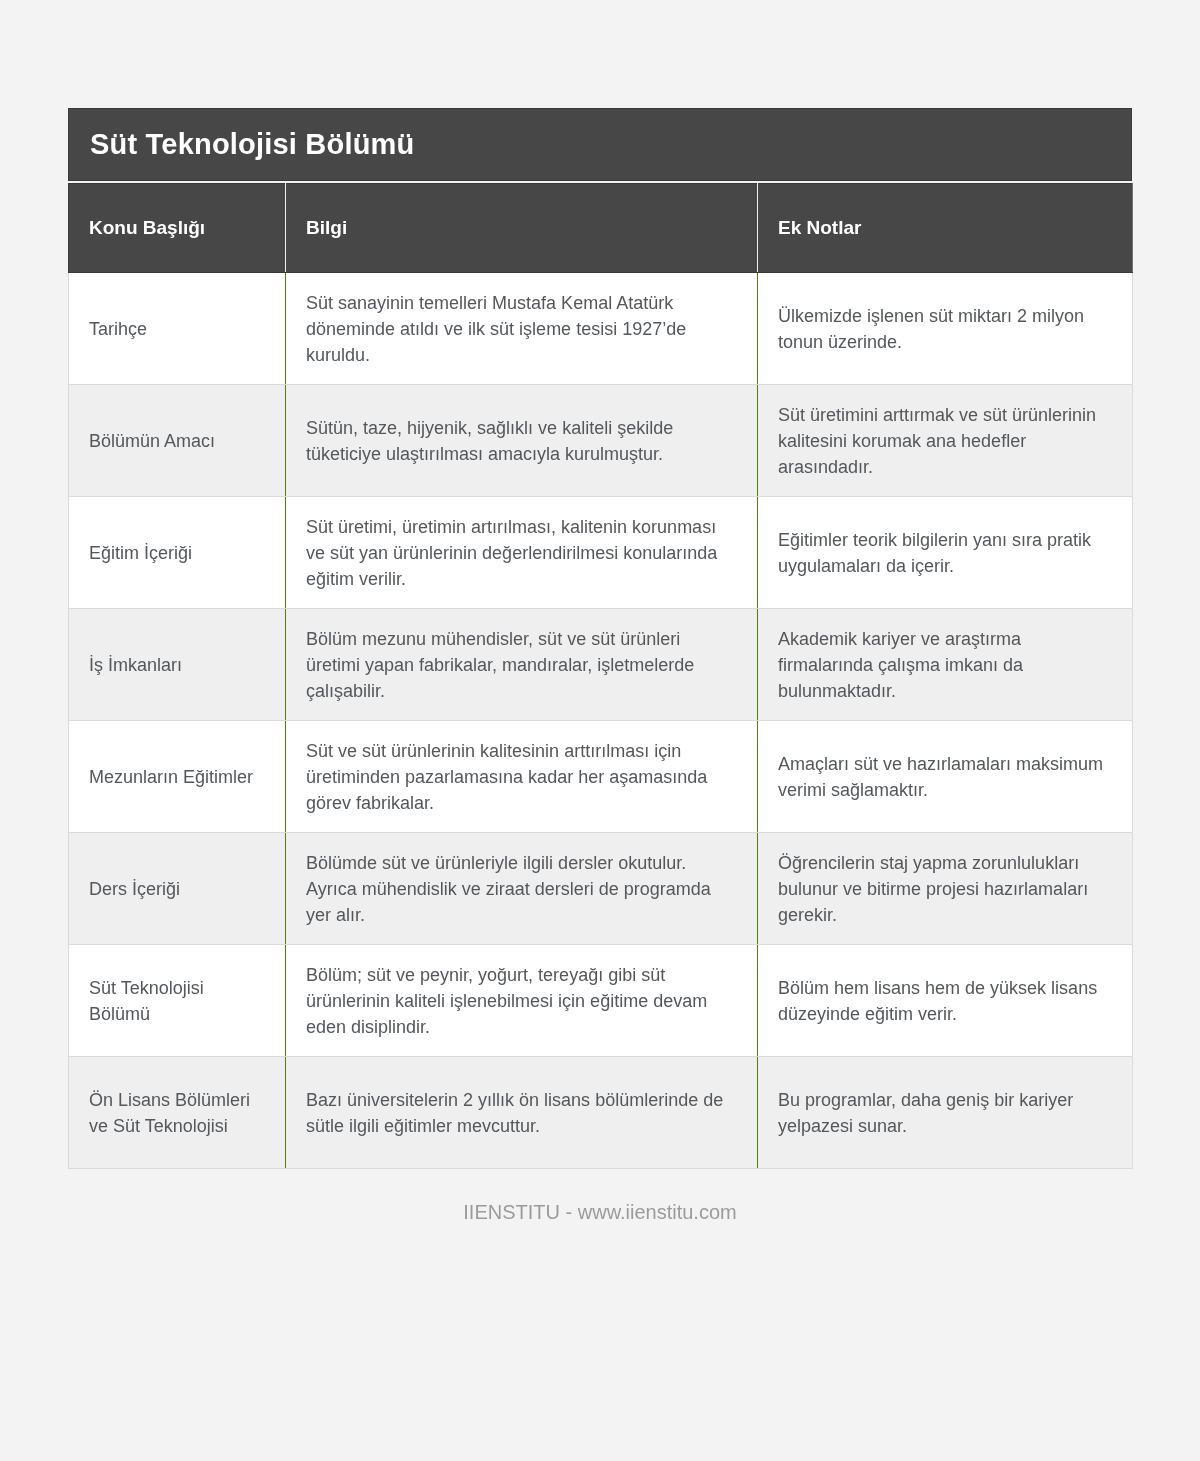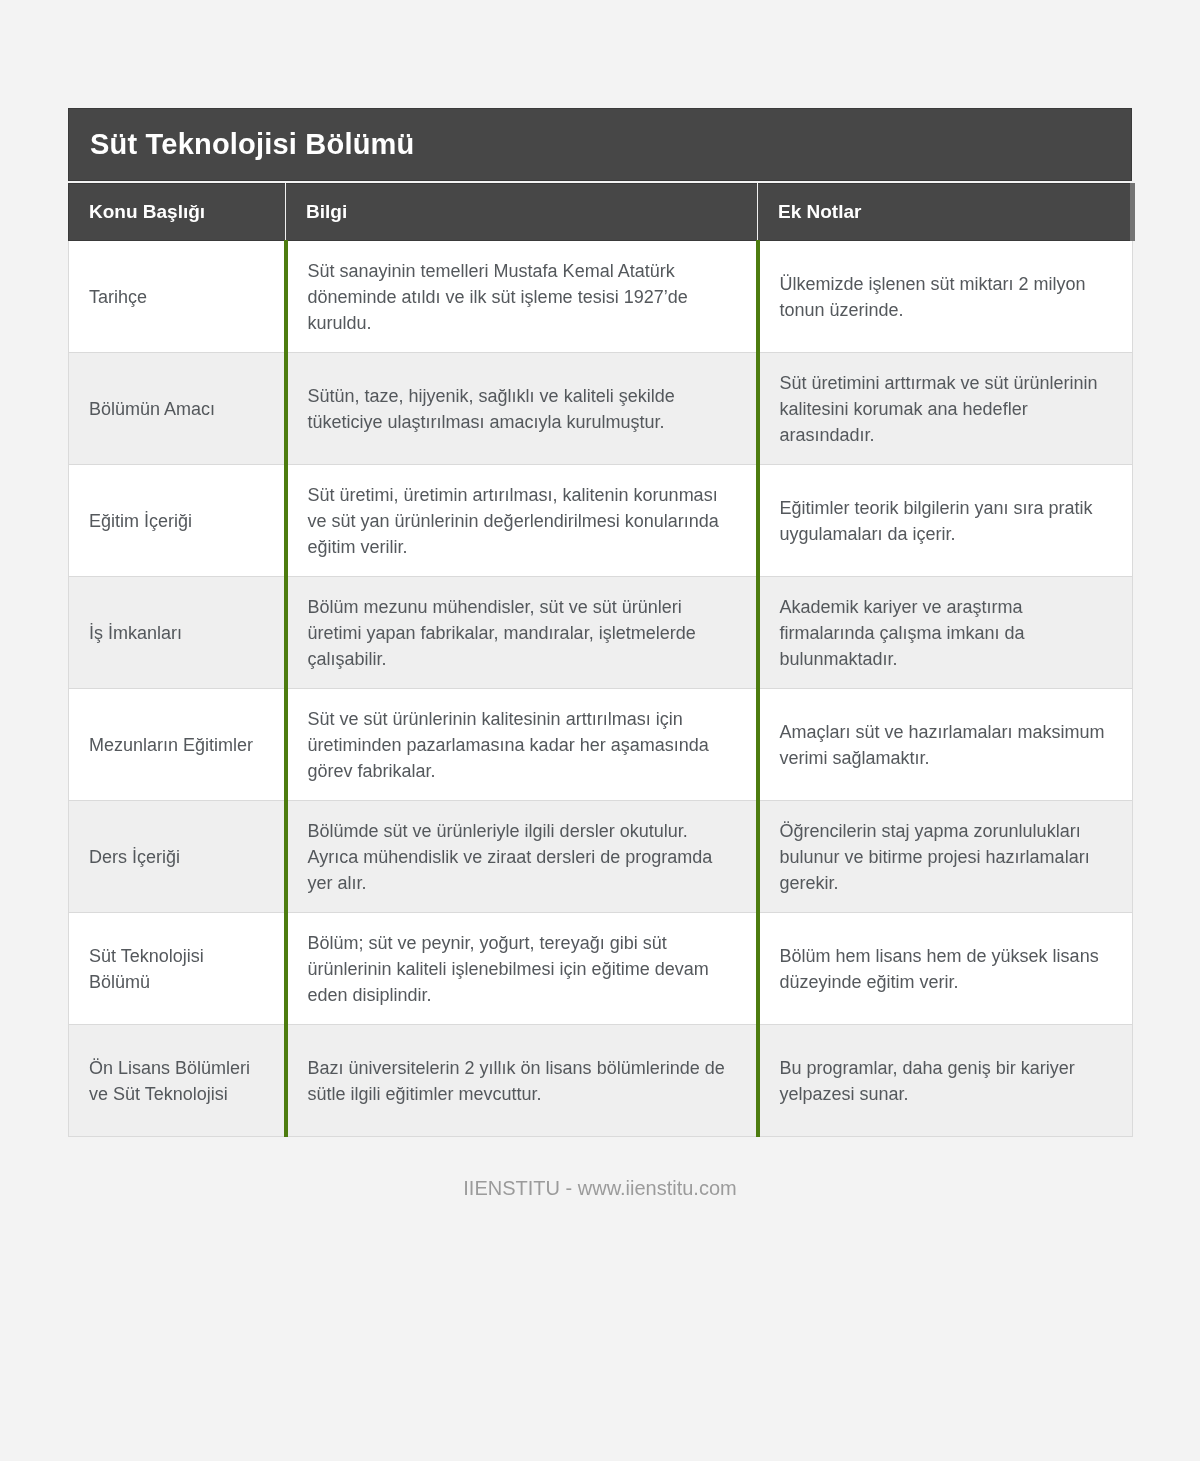--- a/index.html
+++ b/index.html
@@ -32,44 +32,44 @@
     width: 100%;
     border-collapse: collapse;
     table-layout: fixed;
   }
   table.info-table th {
     background: #474747;
     color: #ffffff;
     font-size: 19px;
     font-weight: 700;
     text-align: left;
-    padding: 17px 20px;
+    padding: 33px 20px;
     border-top: 1px solid #3a3a3a;
     border-bottom: 1px solid #3a3a3a;
   }
   table.info-table th:first-child { border-left: 1px solid #3a3a3a; }
-  table.info-table th:last-child  { border-right: 5px solid #737373; }
+  table.info-table th:last-child  { border-right: 1px solid #737373; }
   table.info-table th:not(:last-child) { border-right: 1px solid #f0f0f0; }
   table.info-table td {
     padding: 16px 20px;
     font-size: 18px;
     line-height: 26px;
     color: #54585c;
     vertical-align: middle;
     border: 1px solid #dadada;
     background: #ffffff;
     height: 112px;
   }
-  table.info-table td:not(:last-child) { border-right: 4px solid #4d7c0f; }
+  table.info-table td:not(:last-child) { border-right: 1px solid #4d7c0f; }
   table.info-table tbody tr:nth-child(even) td { background: #efefef; }
   .footer {
     text-align: center;
     color: #9b9b9b;
     font-size: 20px;
-    margin-top: 40px;
+    margin-top: 32px;
   }
 </style>
 </head>
 <body>
 
 <div class="sheet">
   <div class="title-bar">Süt Teknolojisi Bölümü</div>
 
   <table class="info-table">
     <colgroup>

